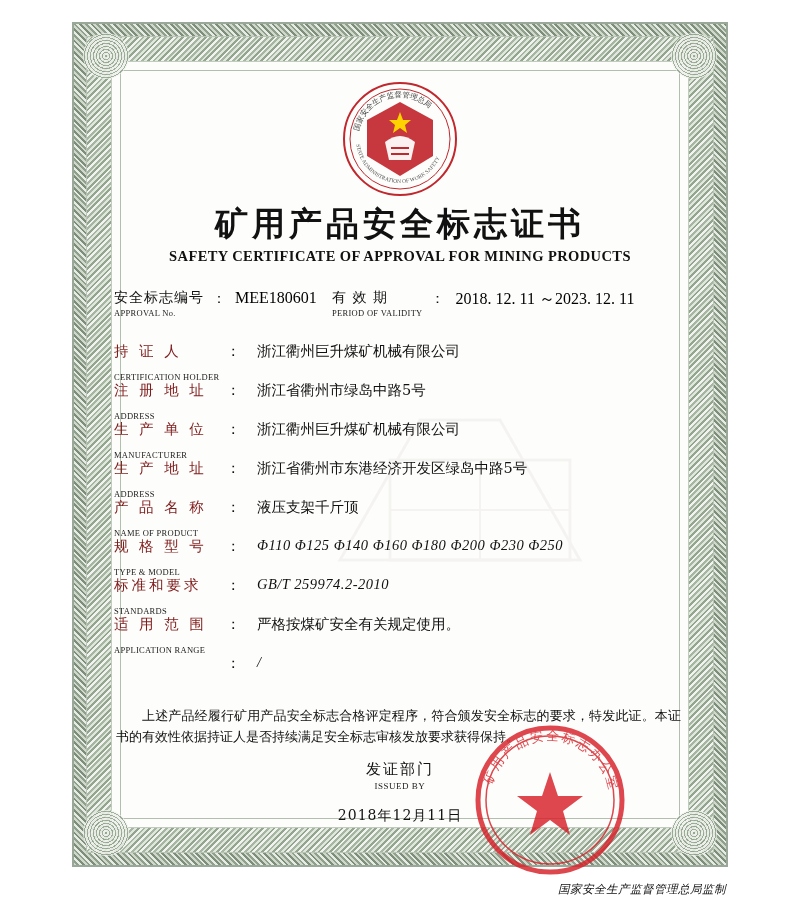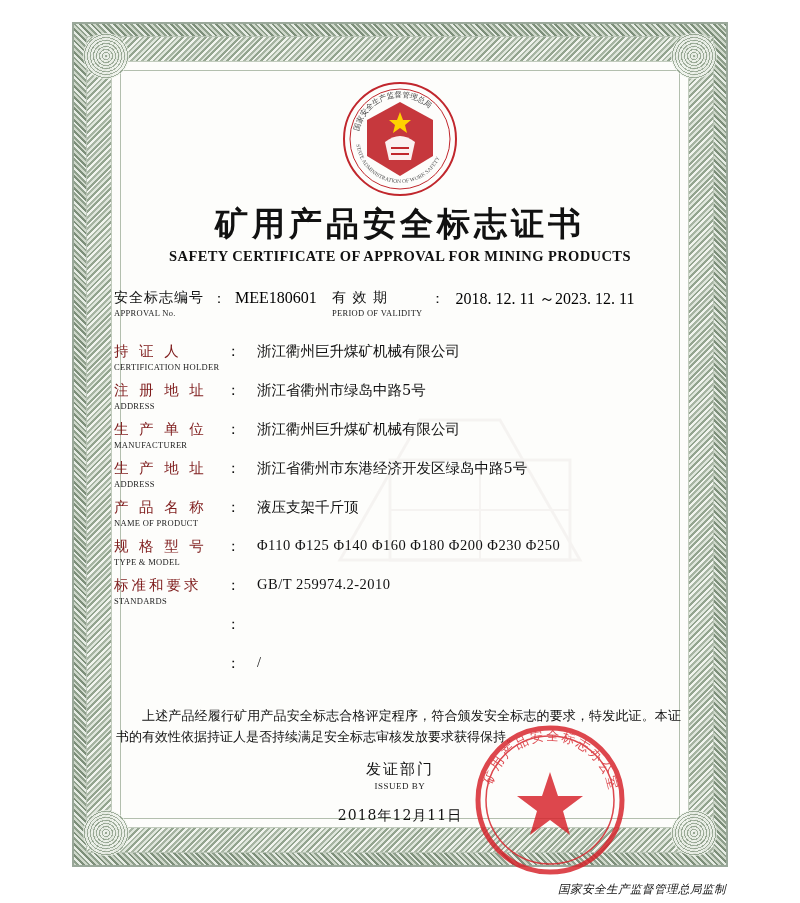--- a/index.html
+++ b/index.html
@@ -197,21 +197,21 @@
     color: #7f1d1d;
     letter-spacing: 3px;
     white-space: nowrap;
   }
   .field-row .en {
     font-family: "Liberation Serif", serif;
     font-size: 8.5px;
     letter-spacing: .3px;
     color: #222;
     white-space: nowrap;
-    margin-top: 1px;
+    margin-top: 11px;
   }
   .field-row .colon {
     position: absolute;
     left: 112px;
     top: 0;
     font-family: "DejaVu Serif", serif;
     font-size: 14.5px;
     color: #111;
   }
   .field-row .value {
@@ -220,20 +220,21 @@
     top: 0;
     font-family: "DejaVu Serif", serif;
     font-size: 14.5px;
     color: #111;
     white-space: nowrap;
     margin-left: 17px;
   }
   .field-row .value.mono {
     font-family: "Liberation Serif", serif;
     letter-spacing: .5px;
+    font-style: italic;
   }
 
   
   .para {
     position: absolute;
     top: 645px;
     left: 6px;
     width: 565px;
     font-family: "DejaVu Serif", serif;
     font-size: 13px;
@@ -435,21 +436,26 @@
       <div class="field-row">
         <div class="names">
           <div class="cn">标准和要求</div>
           <div class="en">STANDARDS</div>
         </div>
         <div class="colon">：</div>
         <div class="value mono">GB/T 259974.2-2010</div>
       </div>
 
       <div class="field-row">
-        <div class="colon">：</div>
+        <div class="names">
+          <div class="cn">适 用 范 围</div>
+          <div class="en">APPLICATION RANGE</div>
+        </div>
+        <div class="colon">：</div>
+        <div class="value">严格按煤矿安全有关规定使用。</div>
       </div>
 
       <div class="field-row">
         <div class="colon">：</div>
         <div class="value mono">/</div>
       </div>
 
     </div>
 
     <div class="para">上述产品经履行矿用产品安全标志合格评定程序，符合颁发安全标志的要求，特发此证。本证书的有效性依据持证人是否持续满足安全标志审核发放要求获得保持。</div>

